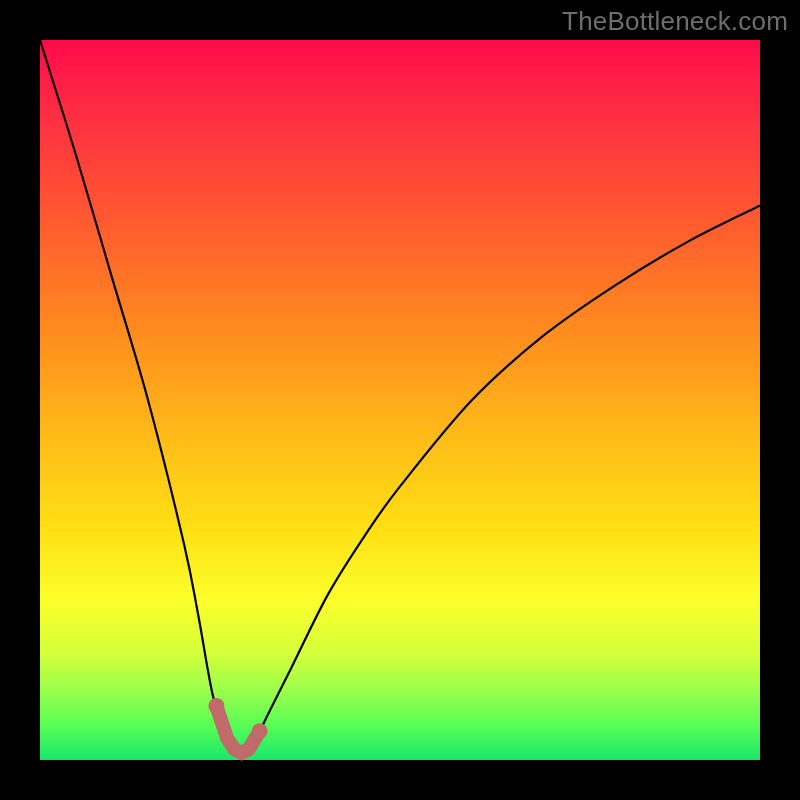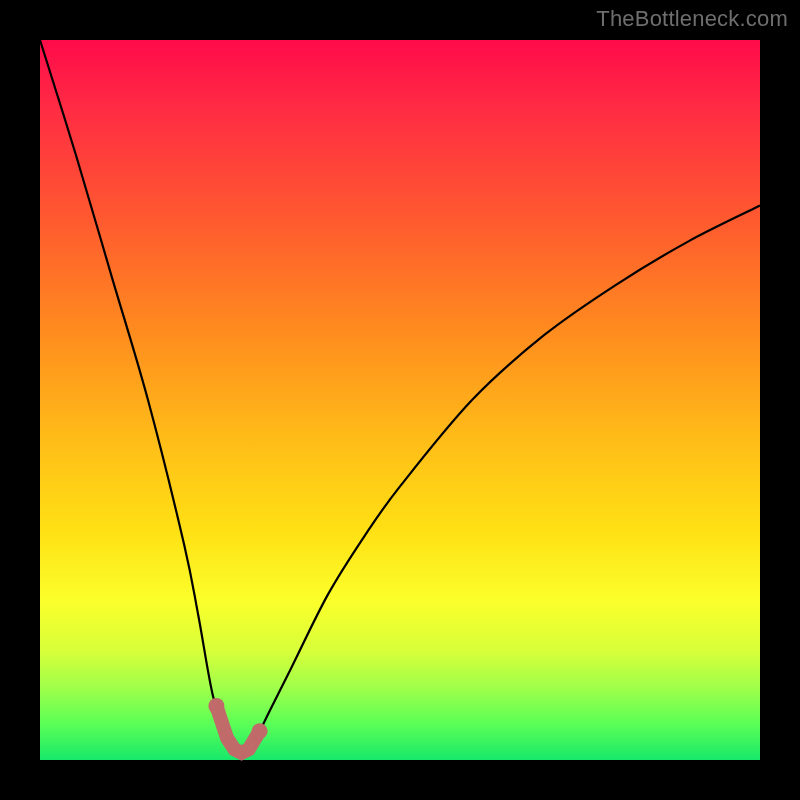--- a/index.html
+++ b/index.html
@@ -39,21 +39,21 @@
       #9fff4a 90%,
       #5bff56 95%,
       #17e86a 100%
     );
   }
   .watermark {
     position: absolute;
     top: 6px;
     right: 12px;
     color: #6e6e6e;
-    font-size: 22px;
+    font-size: 26px;
     font-weight: 400;
     letter-spacing: 0.2px;
     user-select: none;
   }
   svg.curve {
     position: absolute;
     left: 0;
     top: 0;
     width: 720px;
     height: 720px;

